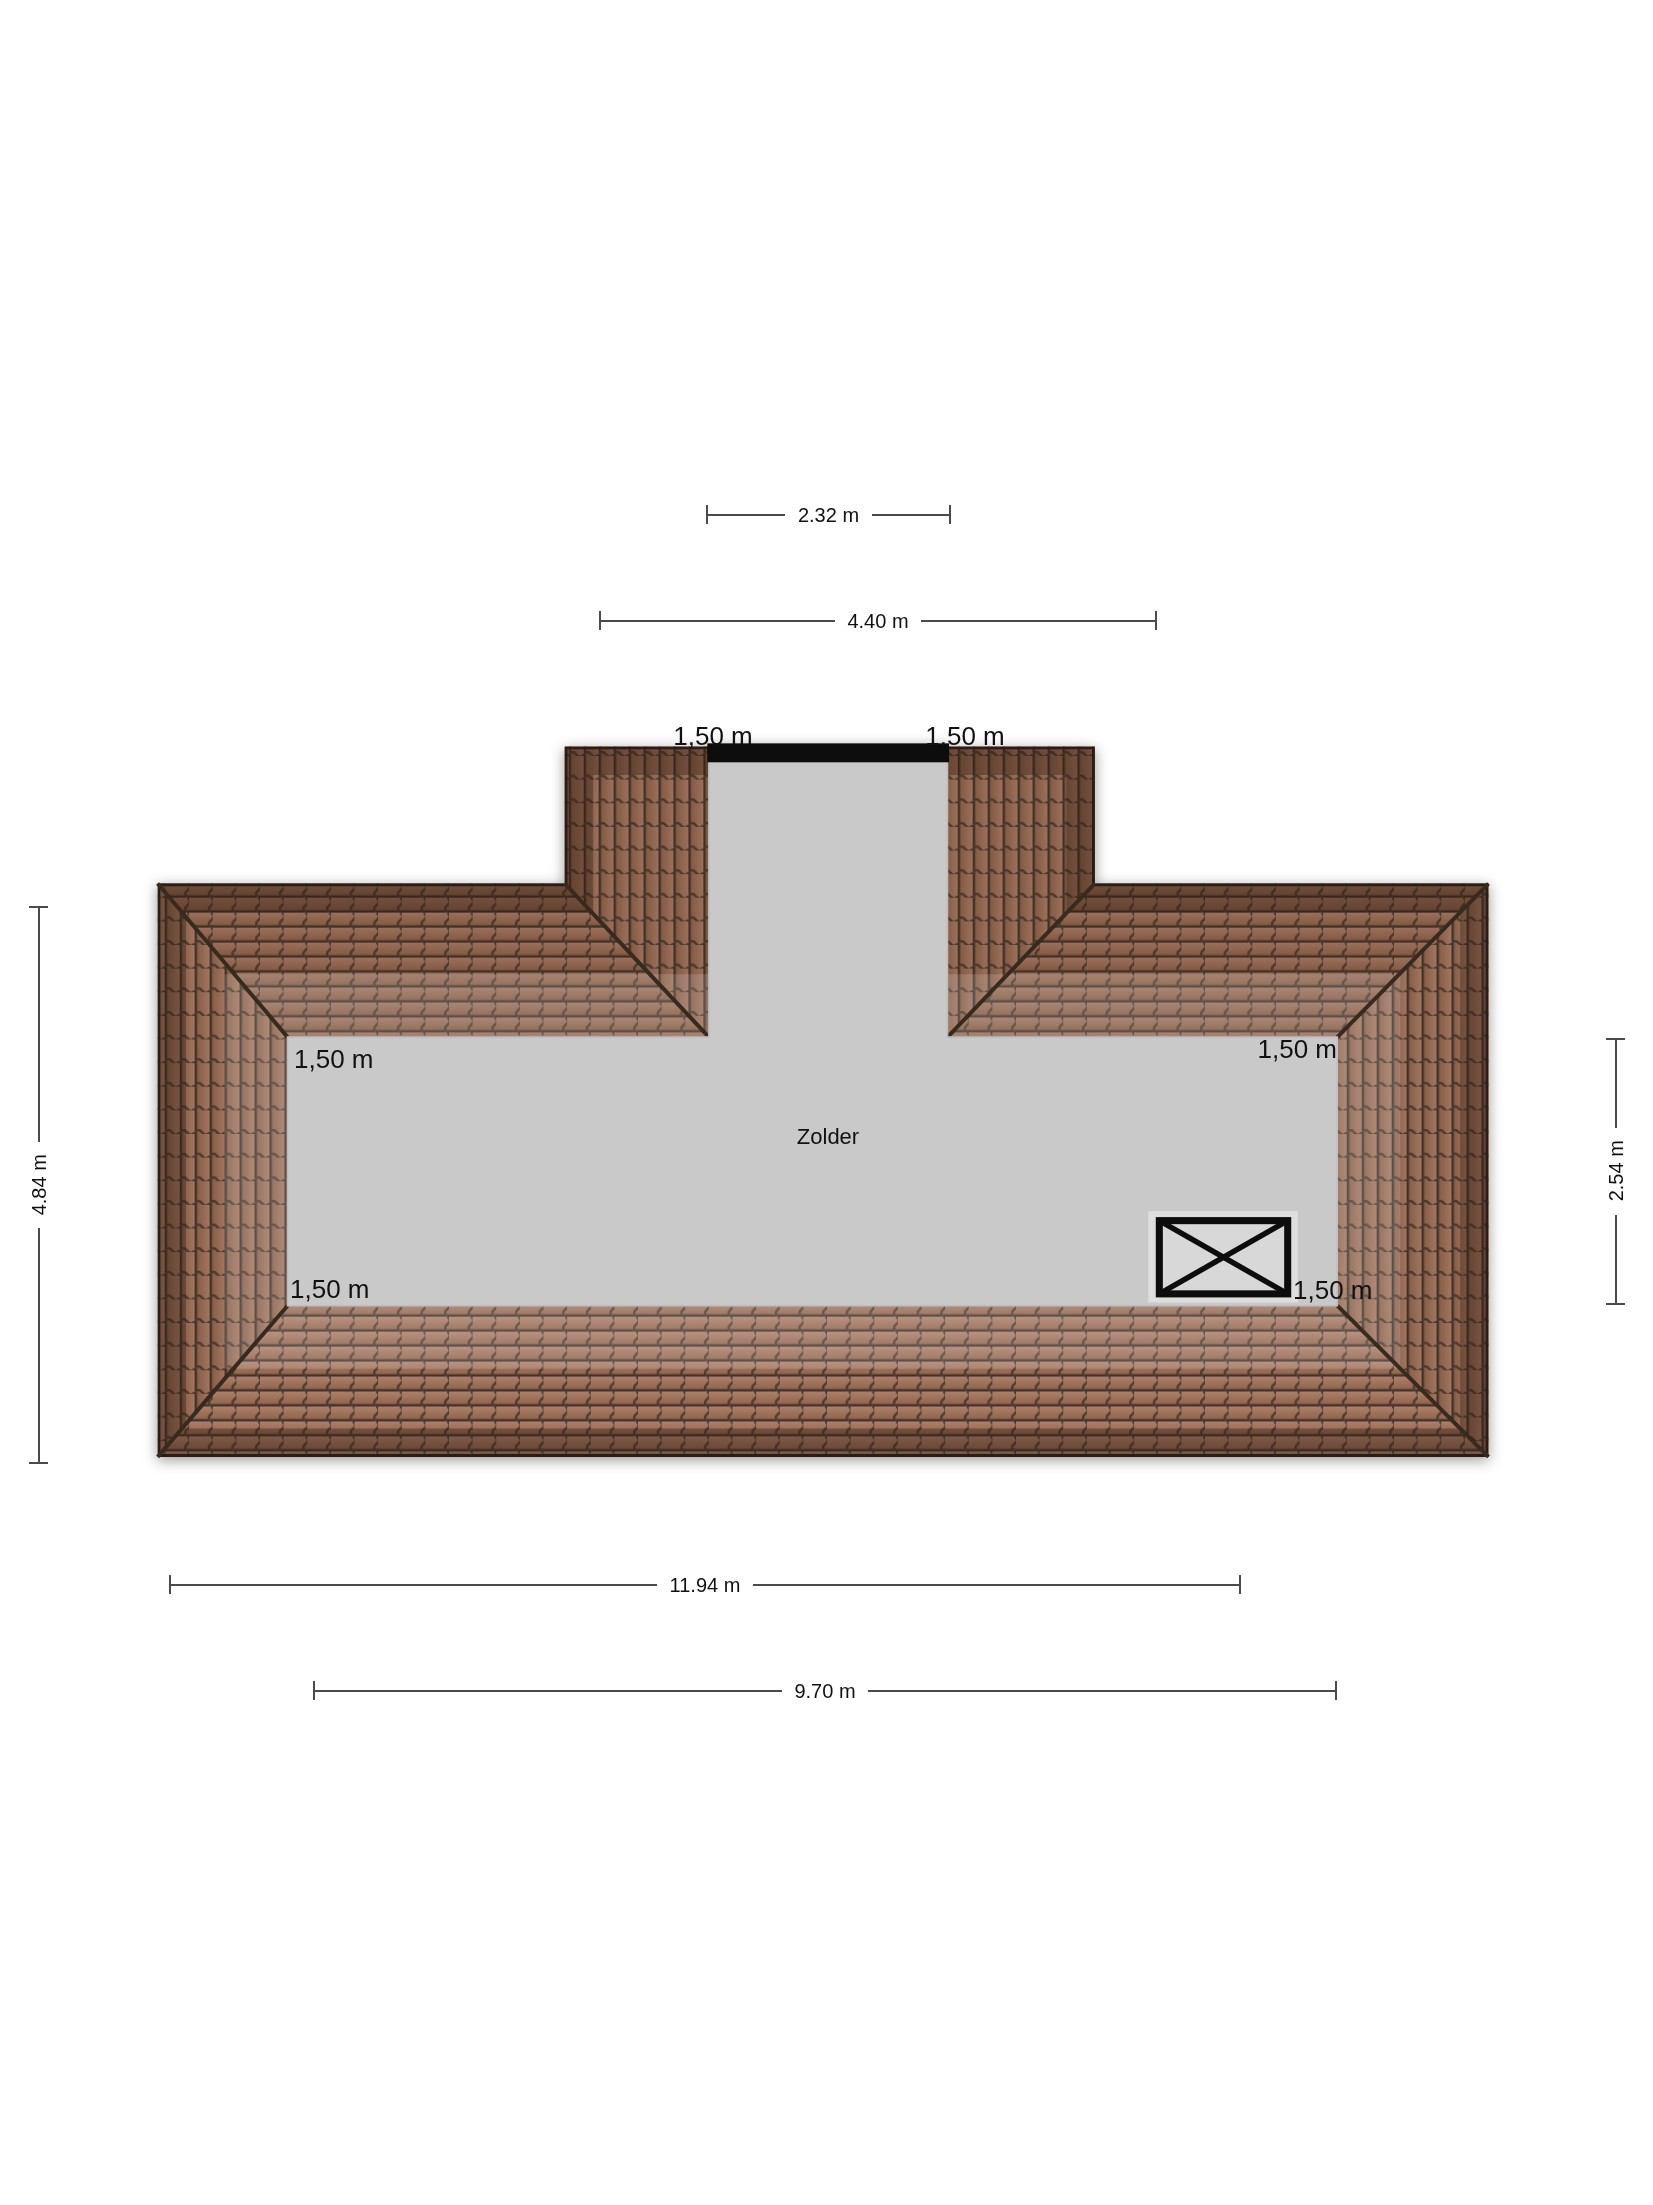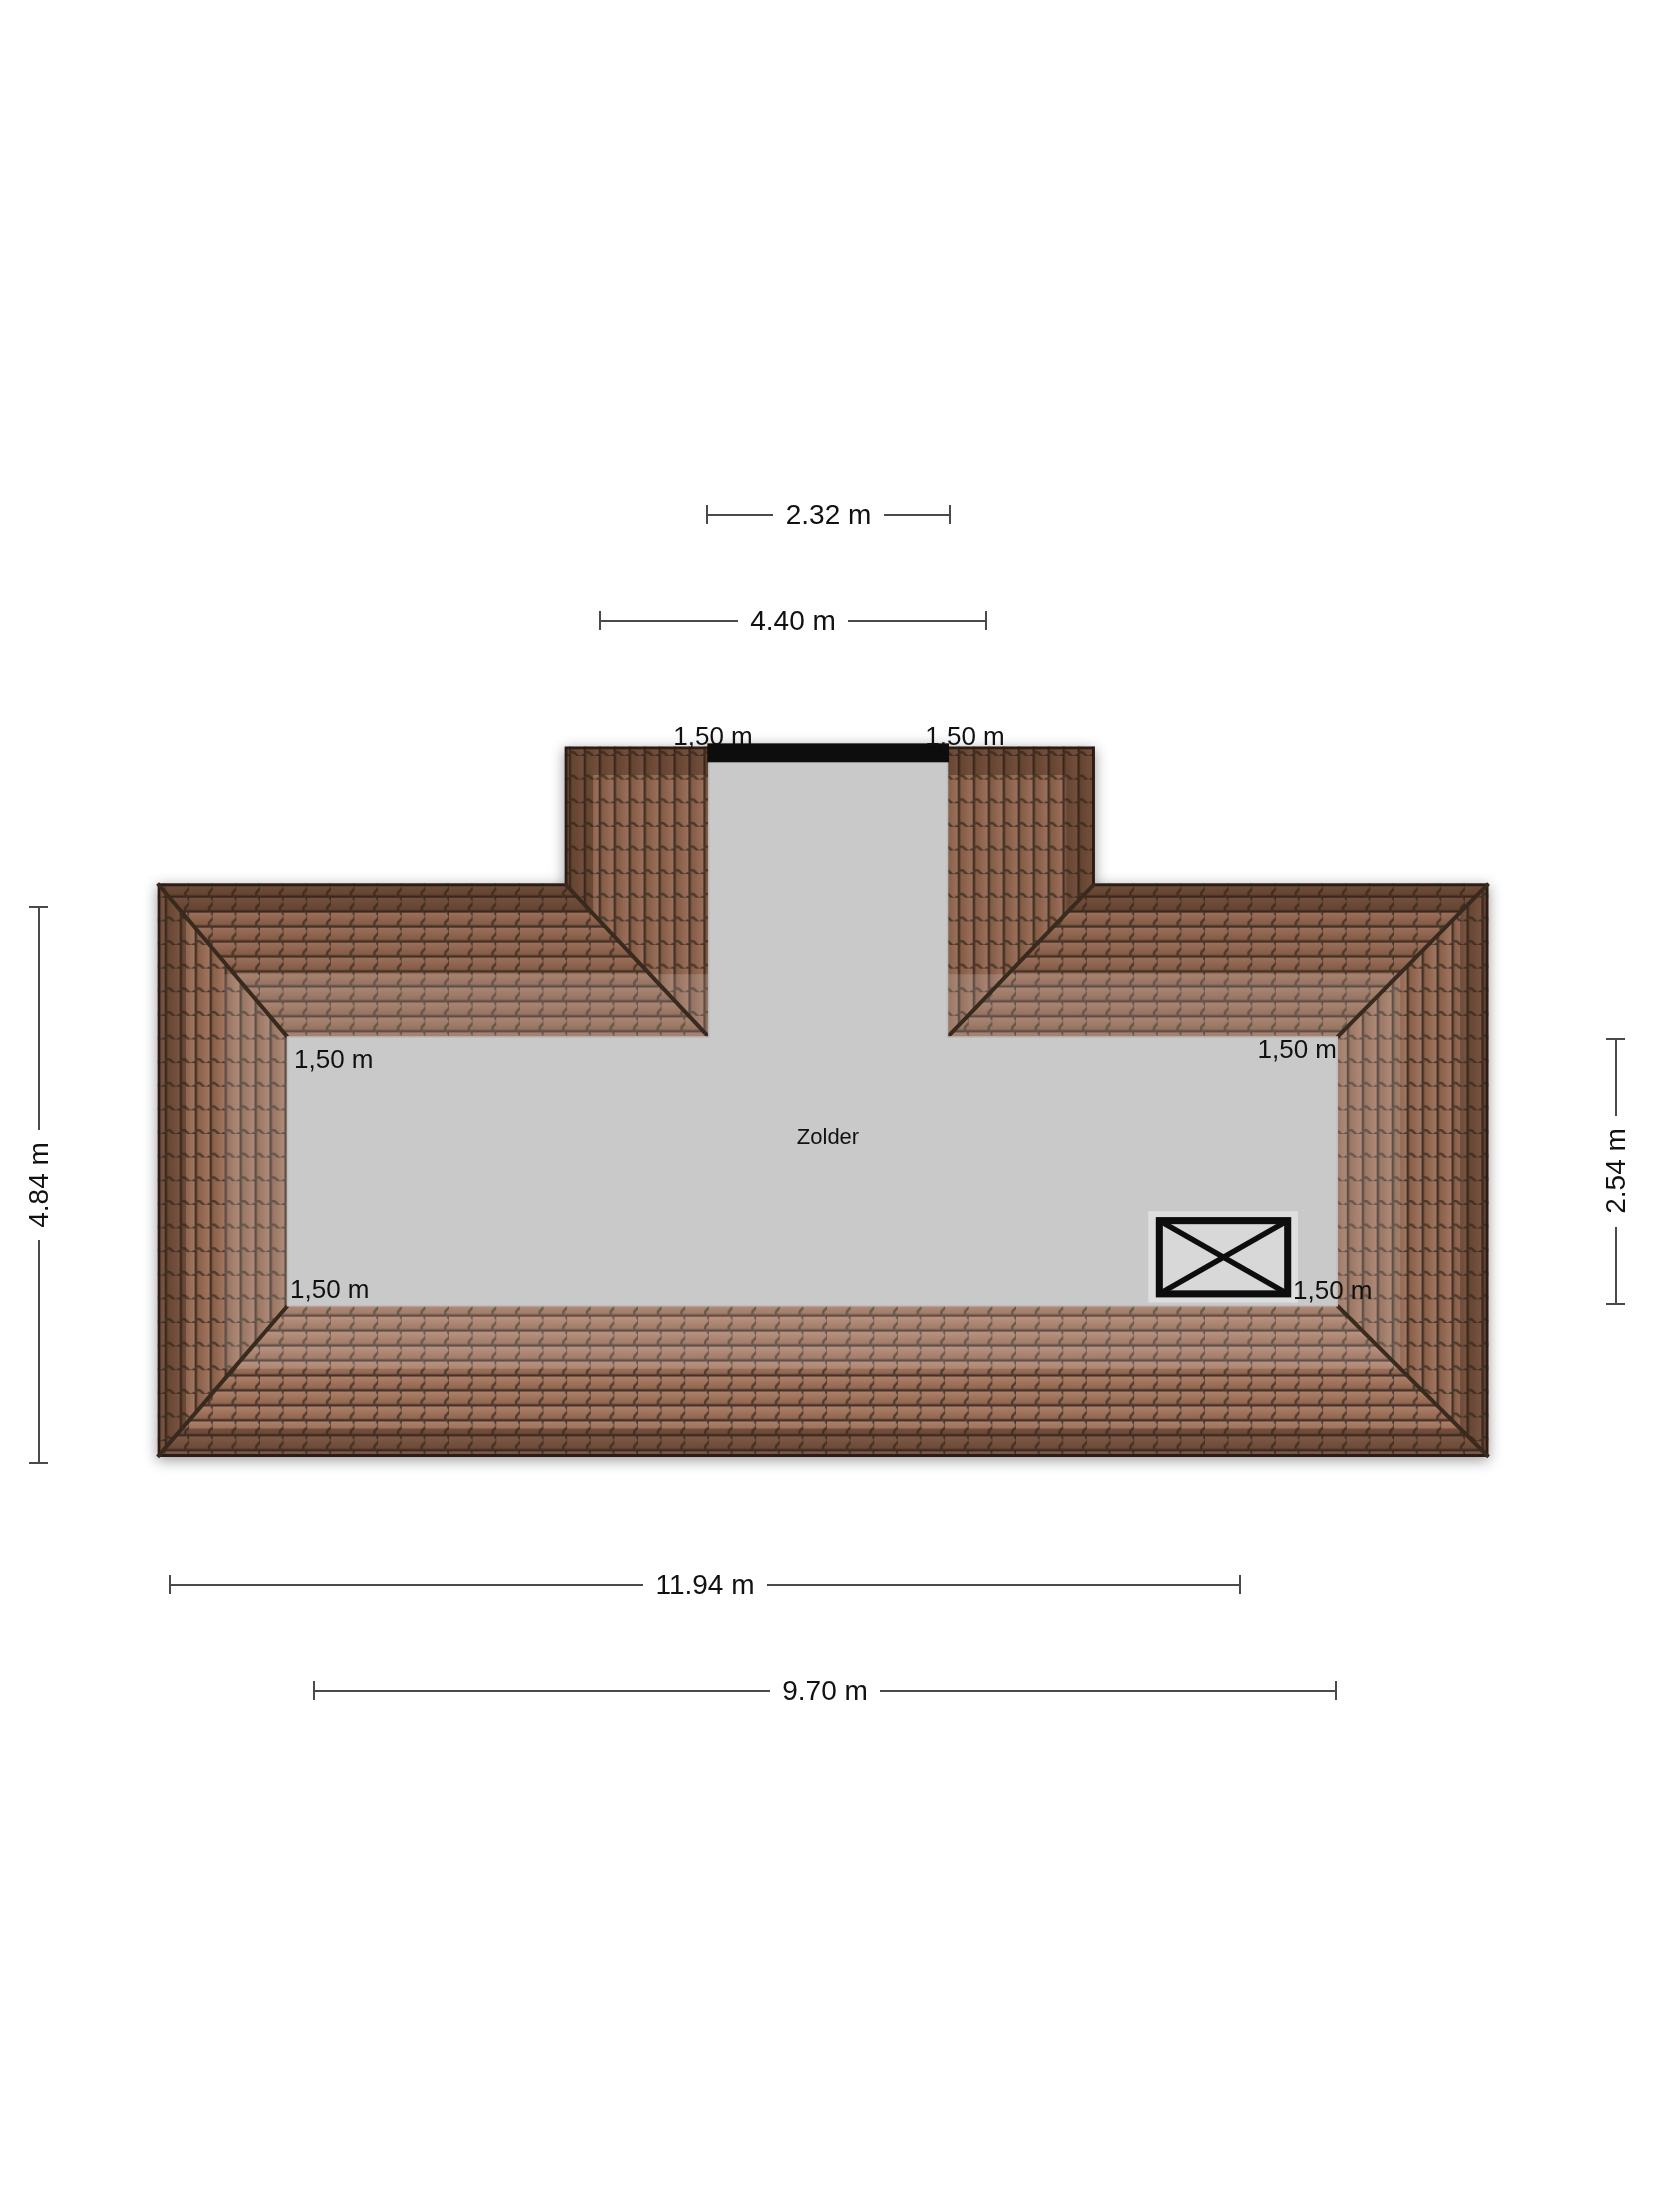--- a/index.html
+++ b/index.html
@@ -1,21 +1,21 @@
 <!DOCTYPE html>
 <html style="font-size:12.6px"><head>
 <meta charset="utf-8">
 <style>
   html,body{margin:0;padding:0;background:#ffffff;}
   #canvas{position:relative;width:1654px;height:2205px;background:#ffffff;overflow:hidden;
           font-family:"Liberation Sans", sans-serif;color:#111111;}
   svg{position:absolute;left:0;top:0;}
 
   
-  .dim{position:absolute;display:flex;align-items:center;font-size:28px;color:#111;}
+  .dim{position:absolute;display:flex;align-items:center;font-size:20px;color:#111;}
   .dim .seg{flex:1 1 auto;height:2.4px;background:#4a4a4a;}
   .dim .tick{flex:0 0 auto;width:2.4px;height:19px;background:#4a4a4a;}
   .dim .lbl{flex:0 0 auto;padding:0 12.6px;white-space:nowrap;line-height:1;}
   .dim-v{flex-direction:column;}
   .dim-v .seg{width:2.4px;height:auto;flex:1 1 auto;}
   .dim-v .tick{width:19px;height:2.4px;}
   .dim-v .lbl{padding:12.6px 0;writing-mode:vertical-rl;transform:rotate(180deg);}
 
   .mini-label{position:absolute;font-size:26px;line-height:1;white-space:nowrap;color:#111;}
   .room-label{position:absolute;font-size:22px;line-height:1;white-space:nowrap;color:#111;
@@ -88,21 +88,21 @@
   <span class="room-label" style="left:828px;top:1137px;">Zolder</span>
 
   <div class="dim" style="left:706px;top:499px;width:245px;height:31.5px;">
     <span class="tick"></span>
     <span class="seg"></span>
     <span class="lbl">2.32 m</span>
     <span class="seg"></span>
     <span class="tick"></span>
   </div>
 
-  <div class="dim" style="left:599px;top:605px;width:388px;height:31.5px;justify-content:center;">
+  <div class="dim" style="left:599px;top:605px;width:558px;height:31.5px;justify-content:center;">
     <span class="tick"></span>
     <span class="seg"></span>
     <span class="lbl">4.40 m</span>
     <span class="seg"></span>
     <span class="tick"></span>
   </div>
 
   <div class="dim" style="left:169px;top:1569px;width:1072px;height:31.5px;">
     <span class="tick"></span>
     <span class="seg"></span>

